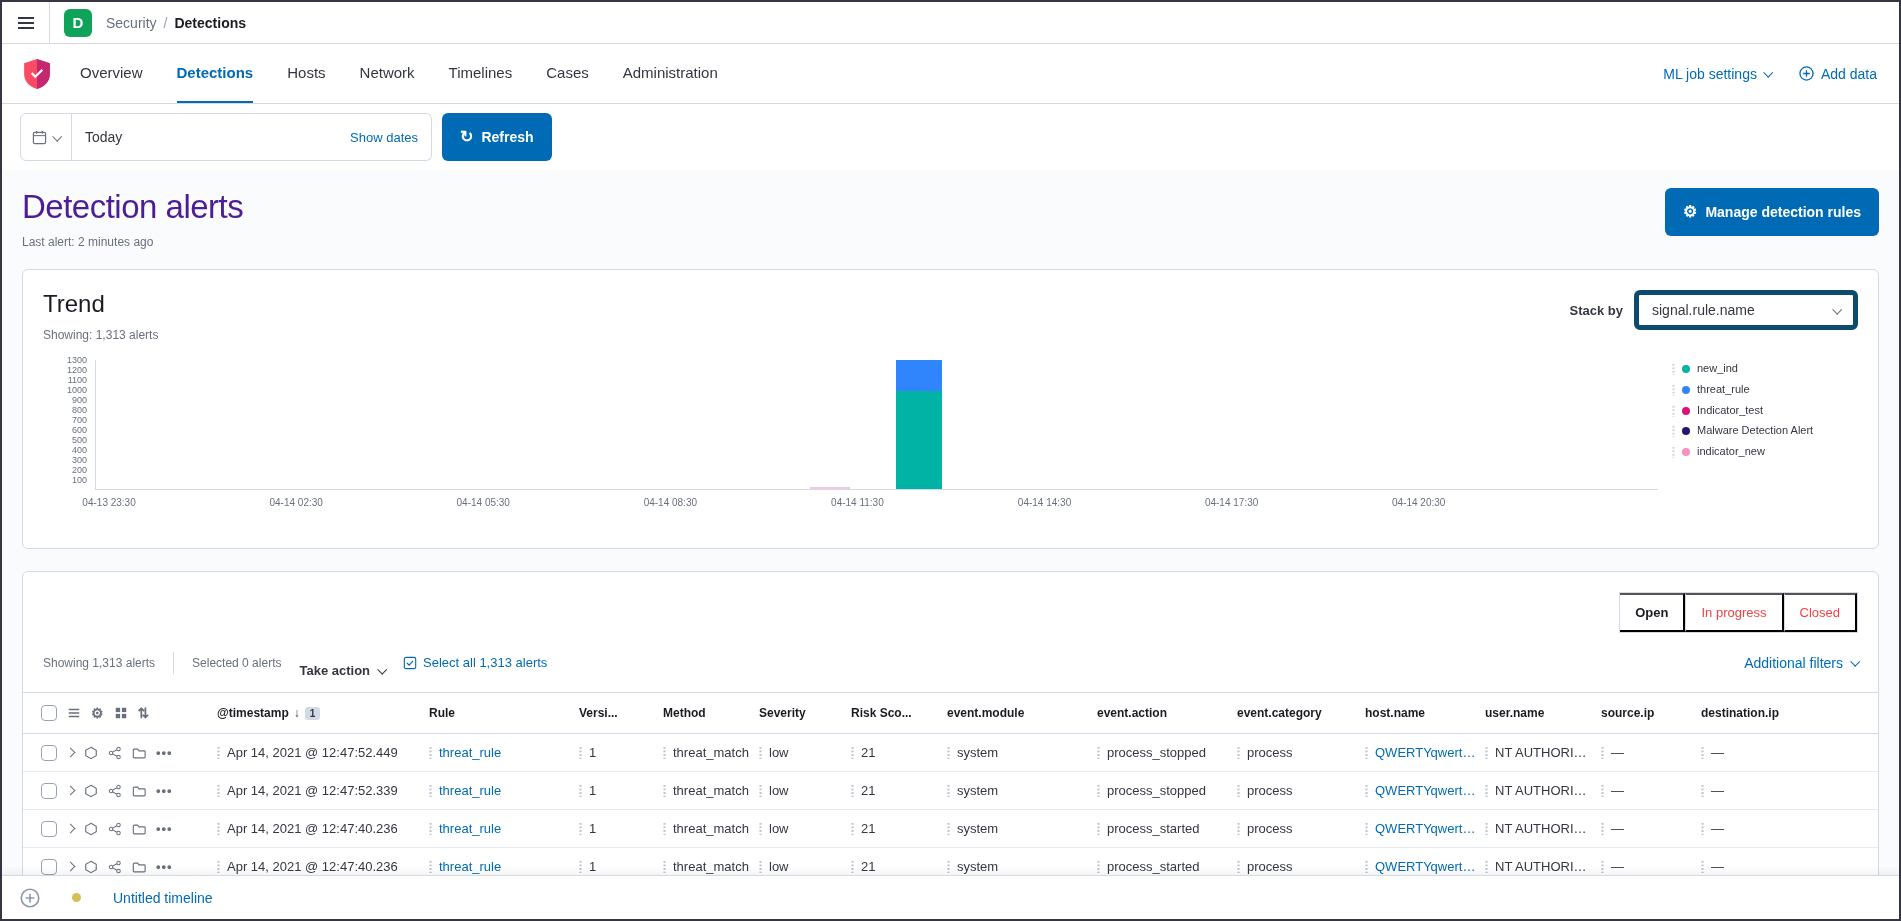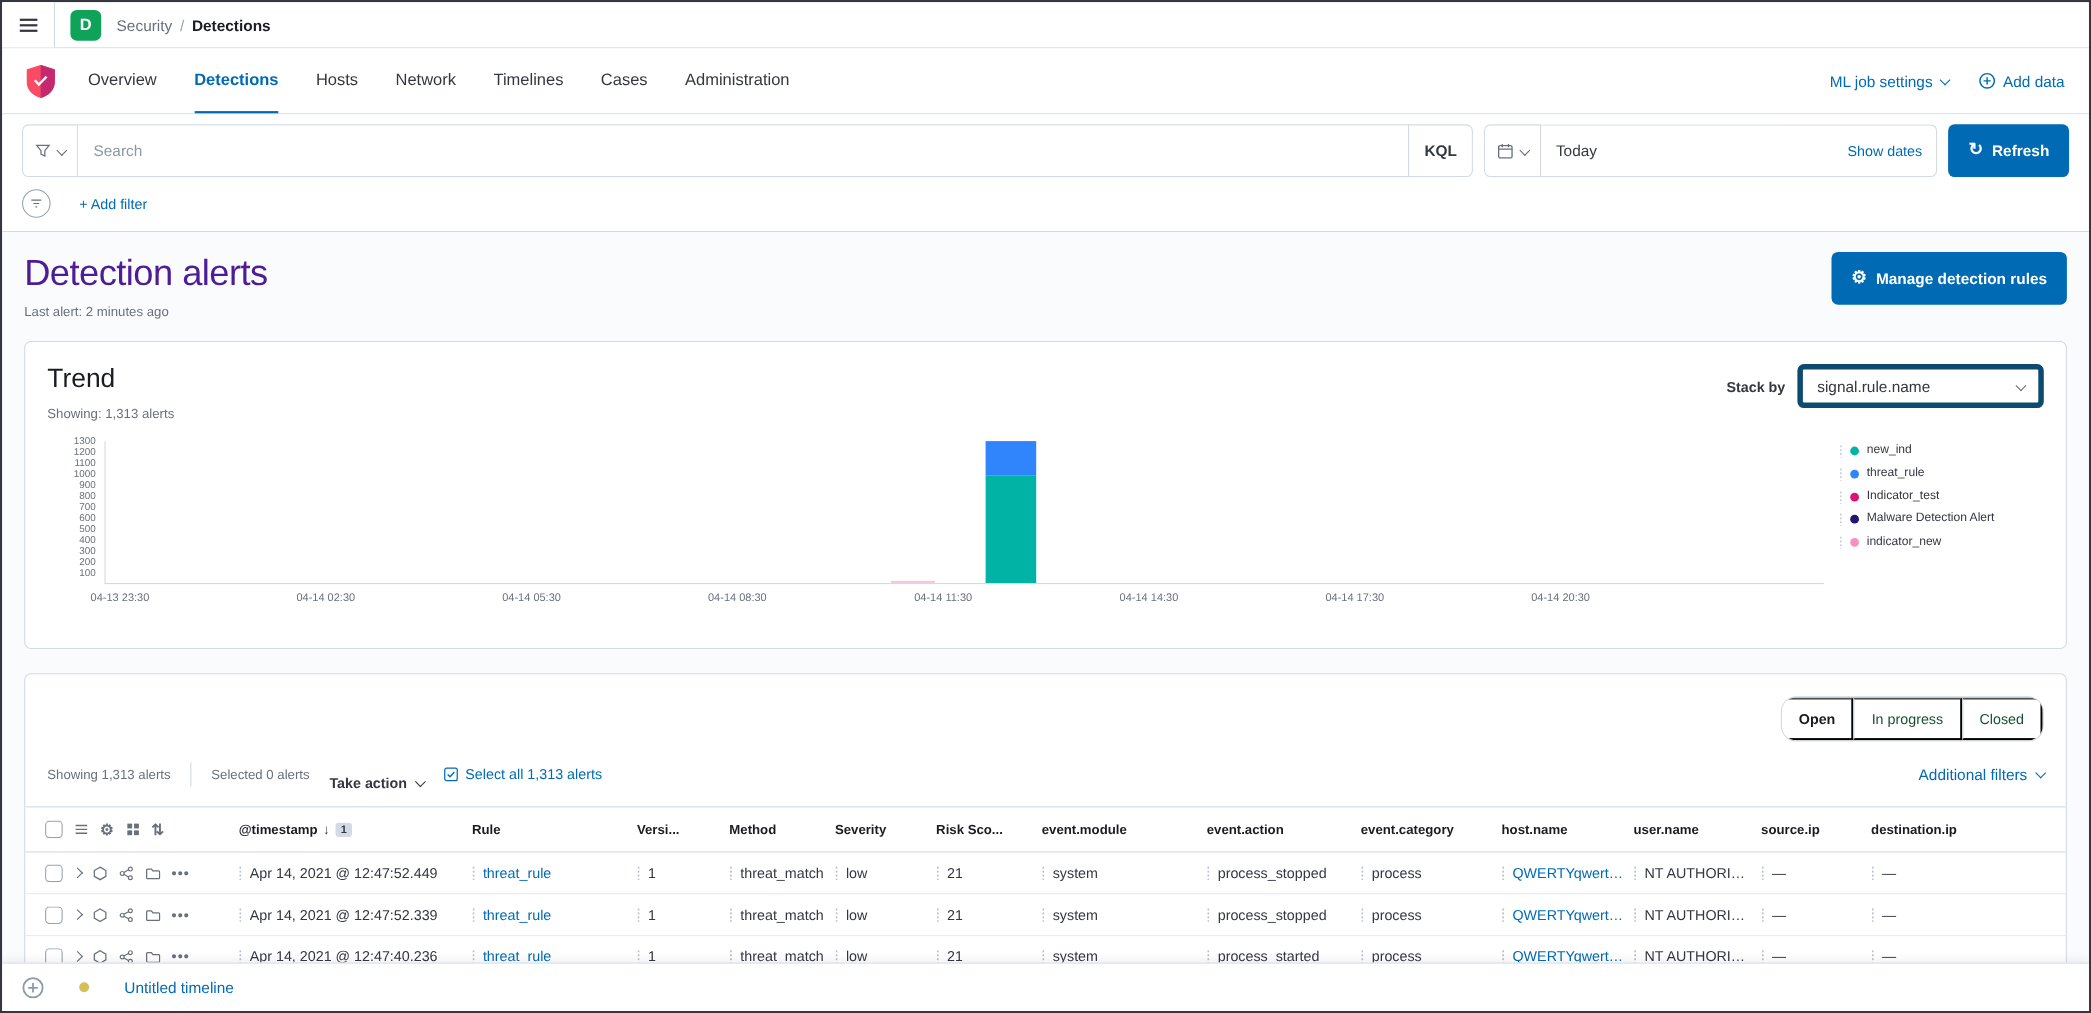--- a/index.html
+++ b/index.html
@@ -87,22 +87,22 @@
   .xtick { position: absolute; top: 7px; transform: translateX(-50%); font-size: 10px; color: #69707D; white-space: nowrap; }
   .legend { width: 200px; flex: none; padding-left: 14px; padding-top: 2px; }
   .legend-item { display: flex; align-items: flex-start; gap: 7px; margin-bottom: 7px; cursor: pointer; }
   .lgrip { width: 3px; height: 12px; margin-top: 1px; background-image: radial-gradient(circle, #C9D0DC 1px, transparent 1.2px); background-size: 3px 3.5px; flex: none; }
   .ldot { width: 8px; height: 8px; border-radius: 50%; flex: none; margin-top: 3px; }
   .llabel { font-size: 11px; color: #343741; line-height: 1.25; }
 
   
   .alerts-panel { margin-top: 22px; height: 330px; overflow: hidden; padding-bottom: 0; }
   .alerts-toprow { display: flex; justify-content: flex-end; }
-  .status-group { display: inline-flex; border: 1px solid #D3DAE6; border-radius: 14px; overflow: hidden; background: #fff; }
-  .status-item { padding: 10px 15px; font-size: 13px; color: #14532d; border-left: 1px solid #D3DAE6; cursor: pointer; background: #fff; }
+  .status-group { display: inline-flex; border: 1px solid #D3DAE6; border-radius: 0; overflow: hidden; background: #fff; }
+  .status-item { padding: 10px 15px; font-size: 13px; color: #ef4444; border-left: 1px solid #D3DAE6; cursor: pointer; background: #fff; }
   .status-item:first-child { border-left: none; }
   .status-item.active { font-weight: 700; color: #1A1C21; }
 
   .utilrow { display: flex; align-items: center; gap: 18px; margin-top: 14px; }
   .util-muted { font-size: 12px; color: #69707D; }
   .vsep { width: 1px; height: 22px; background: #D3DAE6; }
   .take-action { font-size: 13px; font-weight: 600; color: #343741; display: inline-flex; align-items: center; gap: 8px; cursor: pointer; margin-top: 16px; }
   .selectall { font-size: 13px; color: #006BB4; text-decoration: none; display: inline-flex; align-items: center; gap: 6px; cursor: pointer; }
   .addl-filters { margin-left: auto; font-size: 14px; color: #006BB4; display: inline-flex; align-items: center; gap: 8px; cursor: pointer; }
 
@@ -172,58 +172,40 @@
         <svg width="15" height="15" viewBox="0 0 16 16">
             <circle cx="8" cy="8" r="7" fill="none" stroke="#006BB4" stroke-width="1.4"></circle>
             <path d="M8 4.5v7M4.5 8h7" stroke="#006BB4" stroke-width="1.4"></path>
           </svg>
         <span>Add data</span>
       </a>
     </div>
   </nav>
 
   <div class="searchrow">
-    <div class="search-group">
-      <button class="prepend">
-        <svg width="14" height="14" viewBox="0 0 16 16">
-            <path d="M1.5 2.5h13L10 8v5.5l-4-2V8L1.5 2.5z" fill="none" stroke="#69707D" stroke-width="1.3"></path>
-          </svg>
-        <span class="caret"></span>
-      </button>
-      <input class="search-input" placeholder="Search" style="">
-      <div class="kql">KQL</div>
-    </div>
     <div class="date-group">
       <button class="prepend" style="border-radius:6px 0 0 6px;">
         <svg width="15" height="15" viewBox="0 0 16 16">
             <rect x="1.5" y="2.5" width="13" height="12" rx="1.5" fill="none" stroke="#69707D" stroke-width="1.3"></rect>
             <path d="M1.5 6h13" stroke="#69707D" stroke-width="1.1"></path>
             <path d="M5 1v3M11 1v3" stroke="#69707D" stroke-width="1.3"></path>
           </svg>
         <span class="caret"></span>
       </button>
       <div class="date-box">
         <span>Today</span>
         <a class="showdates">Show dates</a>
       </div>
     </div>
     <button class="btn-primary">
       <span class="ricon-refresh">↻</span>
       <span>Refresh</span>
     </button>
   </div>
 
-  <div class="filterrow">
-    <button class="filter-circle">
-      <svg width="12" height="12" viewBox="0 0 16 16">
-          <path d="M2 4h12M4.5 8h7M7 12h2" stroke="#69707D" stroke-width="1.5" fill="none"></path>
-        </svg>
-    </button>
-    <a class="addfilter">+ Add filter</a>
-  </div>
 
   <main class="main">
 
     <div class="titlerow">
       <div>
         <h1 class="pagetitle">Detection alerts</h1>
         <div class="lastalert">Last alert: 2 minutes ago</div>
       </div>
       <button class="btn-primary">
         <span class="gear-glyph">⚙</span>

